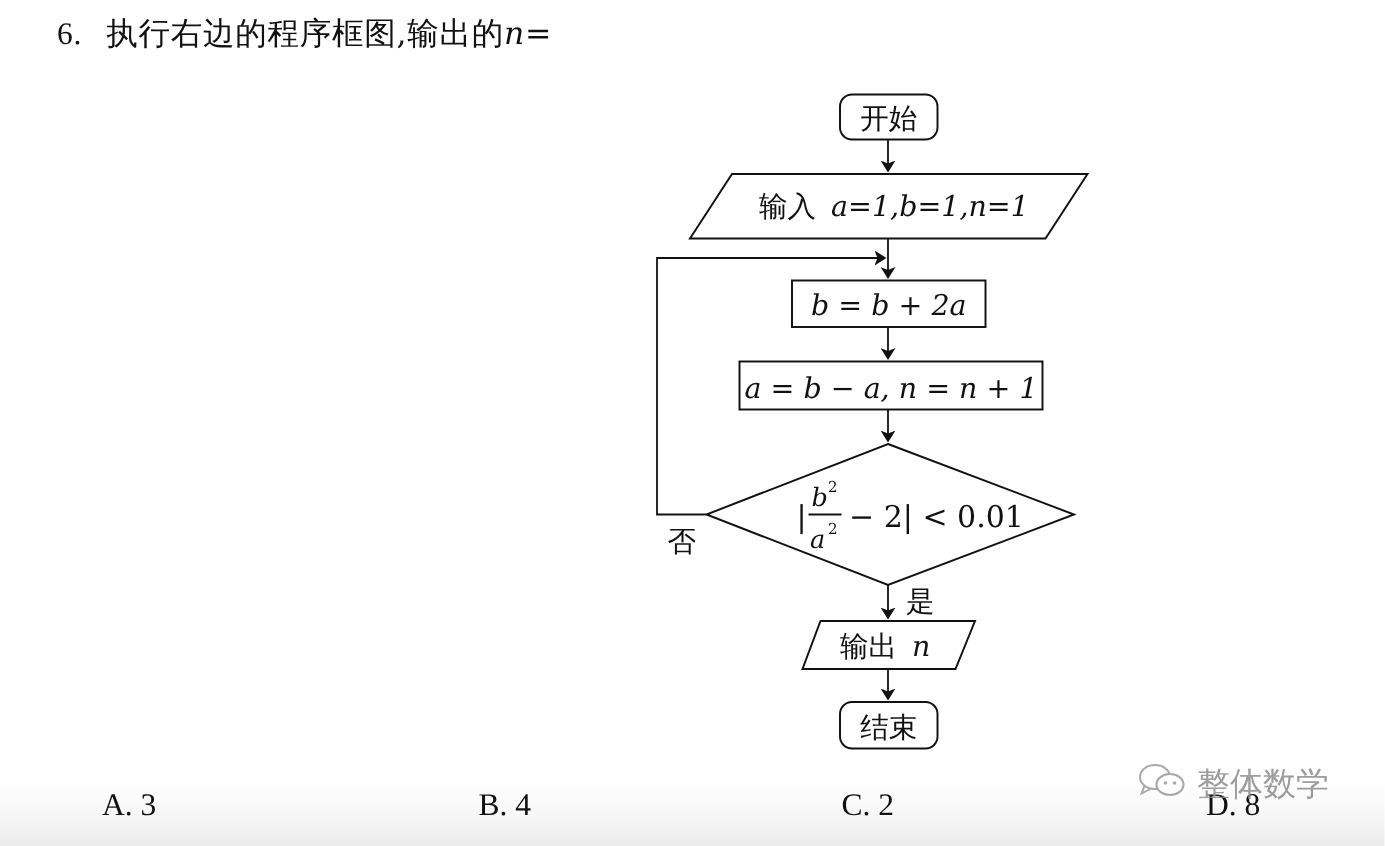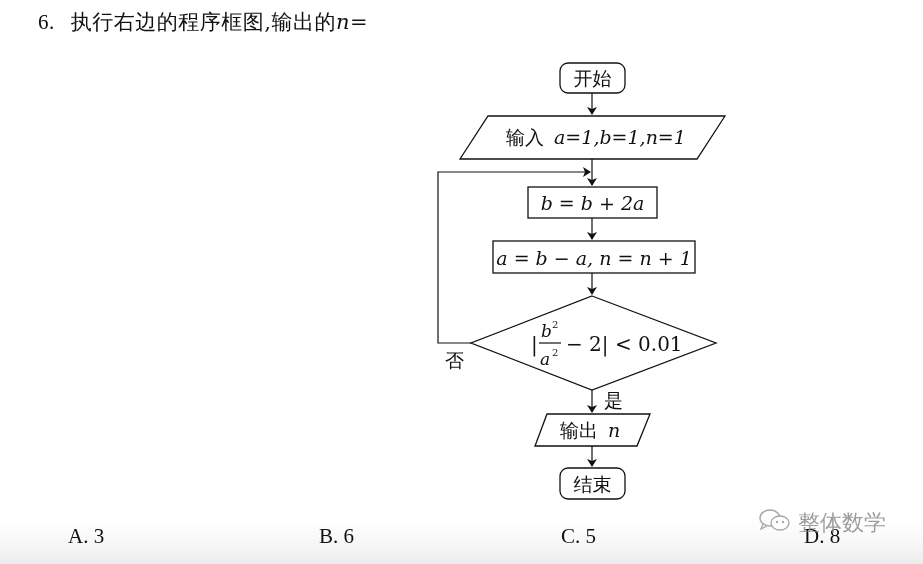--- a/index.html
+++ b/index.html
@@ -95,22 +95,22 @@
   </g>
   <line x1="592" y1="446" x2="592" y2="466" stroke="#111" stroke-width="1.2" marker-end="url(#arr)"></line>
 
   <g>
     <rect x="560" y="468" width="65" height="31" rx="8" ry="8" fill="#fff" stroke="#111" stroke-width="1.3"></rect>
     <text x="592.5" y="491" font-size="19" text-anchor="middle">结束</text>
   </g>
 </svg>
 
 <div class="option" style="left:68px;">A. 3</div>
-<div class="option" style="left:319px;">B. 6</div>
-<div class="option" style="left:561px;">C. 5</div>
+<div class="option" style="left:319px;">B. 4</div>
+<div class="option" style="left:561px;">C. 2</div>
 <div class="option" style="left:804px;">D. 8</div>
 
 <div class="watermark">
   <span>
     <svg width="34" height="26" viewBox="0 0 34 26">
       <ellipse cx="12" cy="10" rx="10" ry="8" fill="none" stroke="#9a9a9a" stroke-width="1.4"></ellipse>
       <path d="M5,16 L3,21 L9,18" fill="none" stroke="#9a9a9a" stroke-width="1.3"></path>
       <ellipse cx="22" cy="15" rx="9" ry="7" fill="#fff" stroke="#9a9a9a" stroke-width="1.4"></ellipse>
       <circle cx="19" cy="14" r="1.2" fill="#9a9a9a"></circle>
       <circle cx="25" cy="14" r="1.2" fill="#9a9a9a"></circle>

